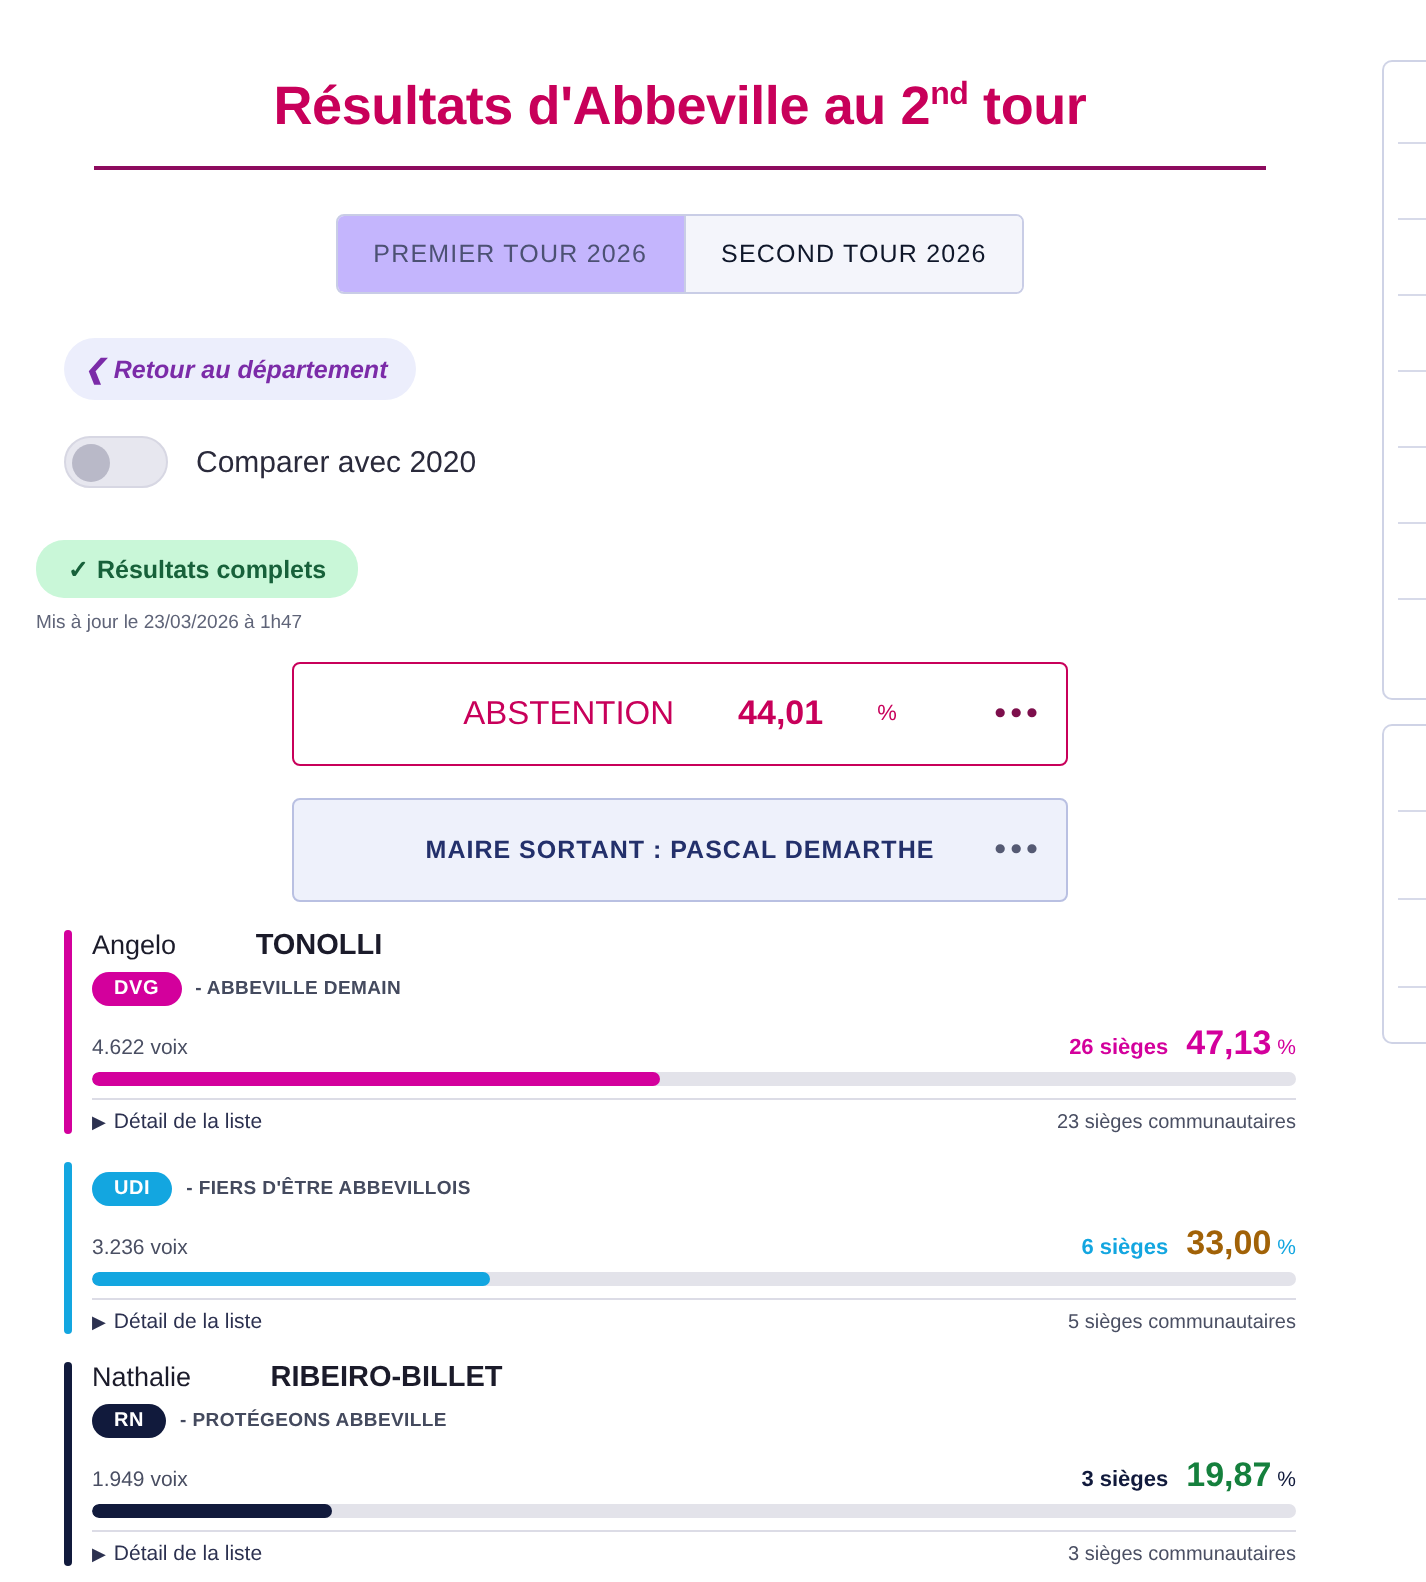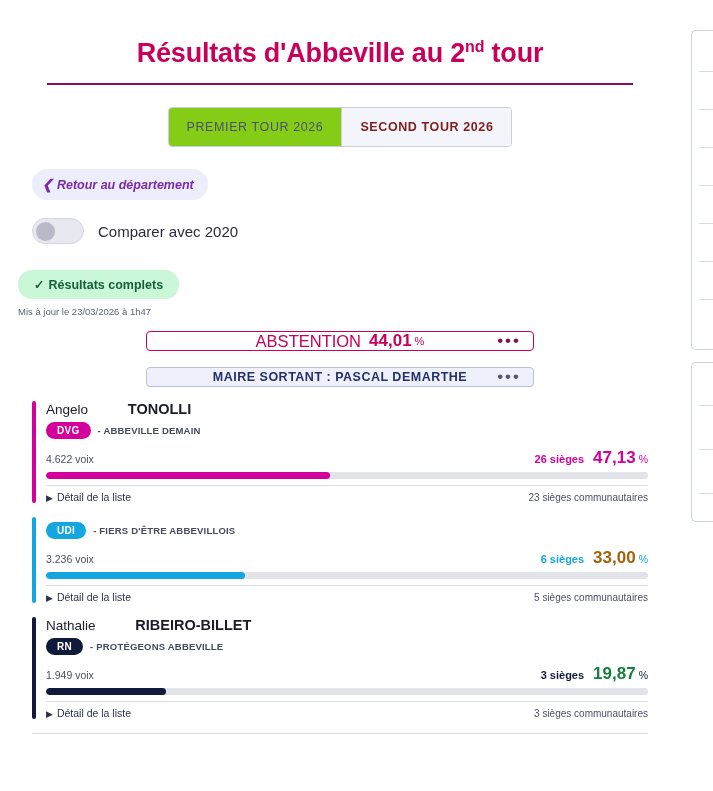--- a/index.html
+++ b/index.html
@@ -48,27 +48,27 @@
     display: flex;
     border: 1px solid #c9cde6;
     border-radius: 4px;
     overflow: hidden;
   }
   .tab {
     padding: 12px 18px;
     font-size: 12.5px;
     letter-spacing: 0.6px;
     color: #4c5173;
-    background: #84cc16;
+    background: #c4b5fd;
     border-right: 1px solid #c9cde6;
   }
   .tab:last-child { border-right: none; }
   .tab.active {
-    color: #7f1d1d;
-    font-weight: bold;
+    color: #0f172a;
+    font-weight: normal;
     background: #f4f5fb;
   }
 
   
   .back-wrap { margin-top: 22px; padding-left: 14px; }
   .back-link {
     display: inline-block;
     background: #eceefc;
     color: #7b2ba8;
     font-weight: bold;
@@ -122,26 +122,27 @@
   .updated {
     font-size: 9.5px;
     color: #5f6478;
     margin-top: 7px;
   }
 
   
   .banner {
     width: 388px;
     margin: 14px auto 0 auto;
-    height: 20px;
+    height: 52px;
     border-radius: 4px;
     display: flex;
     align-items: center;
     justify-content: center;
     position: relative;
+    gap: 24px;
   }
   .banner.abstention {
     border: 1px solid #c8005a;
     background: #ffffff;
   }
   .banner.mayor {
     border: 1px solid #b9c0e2;
     background: #eef1fb;
     margin-top: 16px;
   }

